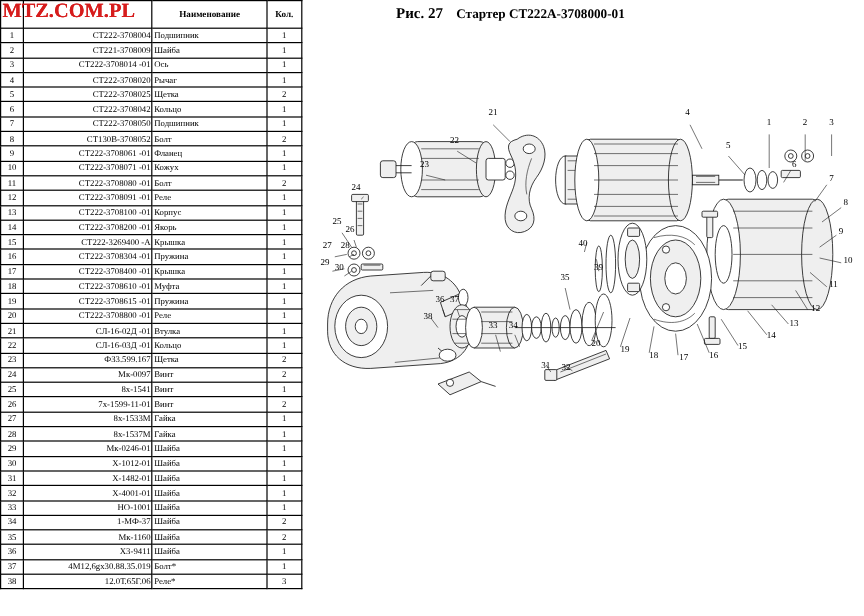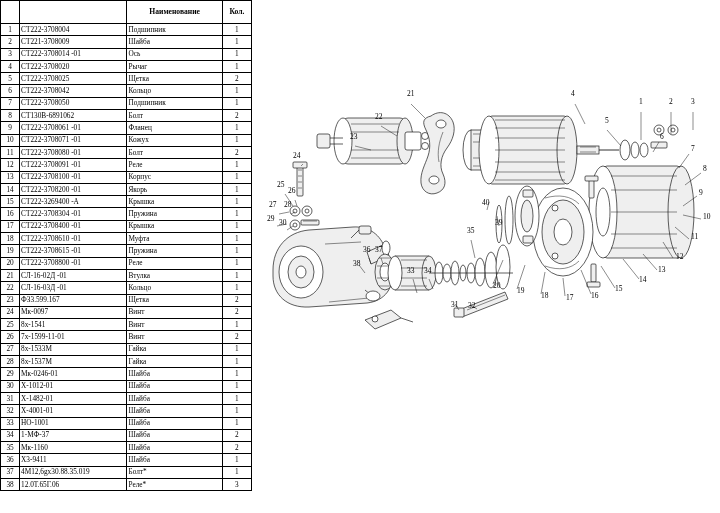--- a/index.html
+++ b/index.html
@@ -44,21 +44,21 @@
     height:11.3px;
     vertical-align:middle;
   }
   table.parts th{
     font-size:7.6px;
     font-weight:bold;
     text-align:center;
     height:22px;
   }
   .c-num{width:16px;text-align:center;}
-  .c-code{width:104px;text-align:left;}
+  .c-code{width:104px;text-align:right;}
   .c-name{width:92px;text-align:left;padding-left:3px;}
   .c-qty{width:26px;text-align:center;}
   .footnote{
     position:absolute;left:2px;top:500px;
     font-size:7.3px;
     white-space:nowrap;
     margin-top:47px;
   }
 
   
@@ -140,21 +140,21 @@
             <td class="c-qty">1</td>
           </tr>
         <tr>
             <td class="c-num">7</td>
             <td class="c-code">СТ222-3708050</td>
             <td class="c-name">Подшипник</td>
             <td class="c-qty">1</td>
           </tr>
         <tr>
             <td class="c-num">8</td>
-            <td class="c-code">СТ130В-6891062</td>
+            <td class="c-code">СТ130В-3708052</td>
             <td class="c-name">Болт</td>
             <td class="c-qty">2</td>
           </tr>
         <tr>
             <td class="c-num">9</td>
             <td class="c-code">СТ222-3708061  -01</td>
             <td class="c-name">Фланец</td>
             <td class="c-qty">1</td>
           </tr>
         <tr>
@@ -330,20 +330,25 @@
             <td class="c-code">12.0Т.65Г.06</td>
             <td class="c-name">Реле*</td>
             <td class="c-qty">3</td>
           </tr>
       </tbody>
     </table>
     <div class="footnote">* В сборку СТ222А-3708000-01 не входит</div>
   </div>
 
   <div class="fig">
+    <div class="fig-title">
+      <span class="bold-big">Рис. 27</span>
+      &nbsp;&nbsp;
+      <span>Стартер СТ222А-3708000-01</span>
+    </div>
 
     <div class="drawing">
       <svg width="465" height="330" viewBox="0 0 465 330">
 
         <g>
           <rect class="fillgray" x="88" y="98" width="62" height="46" rx="5"></rect>
           <ellipse class="fillwhite" cx="88" cy="121" rx="9" ry="23"></ellipse>
           <ellipse class="fillgray" cx="150" cy="121" rx="8" ry="23"></ellipse>
           <path class="thin" d="M96 104 h48 M96 112 h48 M96 130 h48 M96 138 h48"></path>
           <rect class="fillwhite" x="150" y="112" width="16" height="18" rx="2"></rect>
@@ -554,15 +559,16 @@
       <div class="callout" style="left:212px;top:206px;">35</div>
       <div class="callout" style="left:108px;top:225px;">36</div>
       <div class="callout" style="left:120px;top:225px;">37</div>
       <div class="callout" style="left:98px;top:239px;">38</div>
       <div class="callout" style="left:240px;top:198px;">39</div>
       <div class="callout" style="left:227px;top:178px;">40</div>
     </div>
   </div>
 
   <div class="watermark">
+    <div>MTZ.COM.PL</div>
   </div>
 
 </div>
 
 </body></html>

